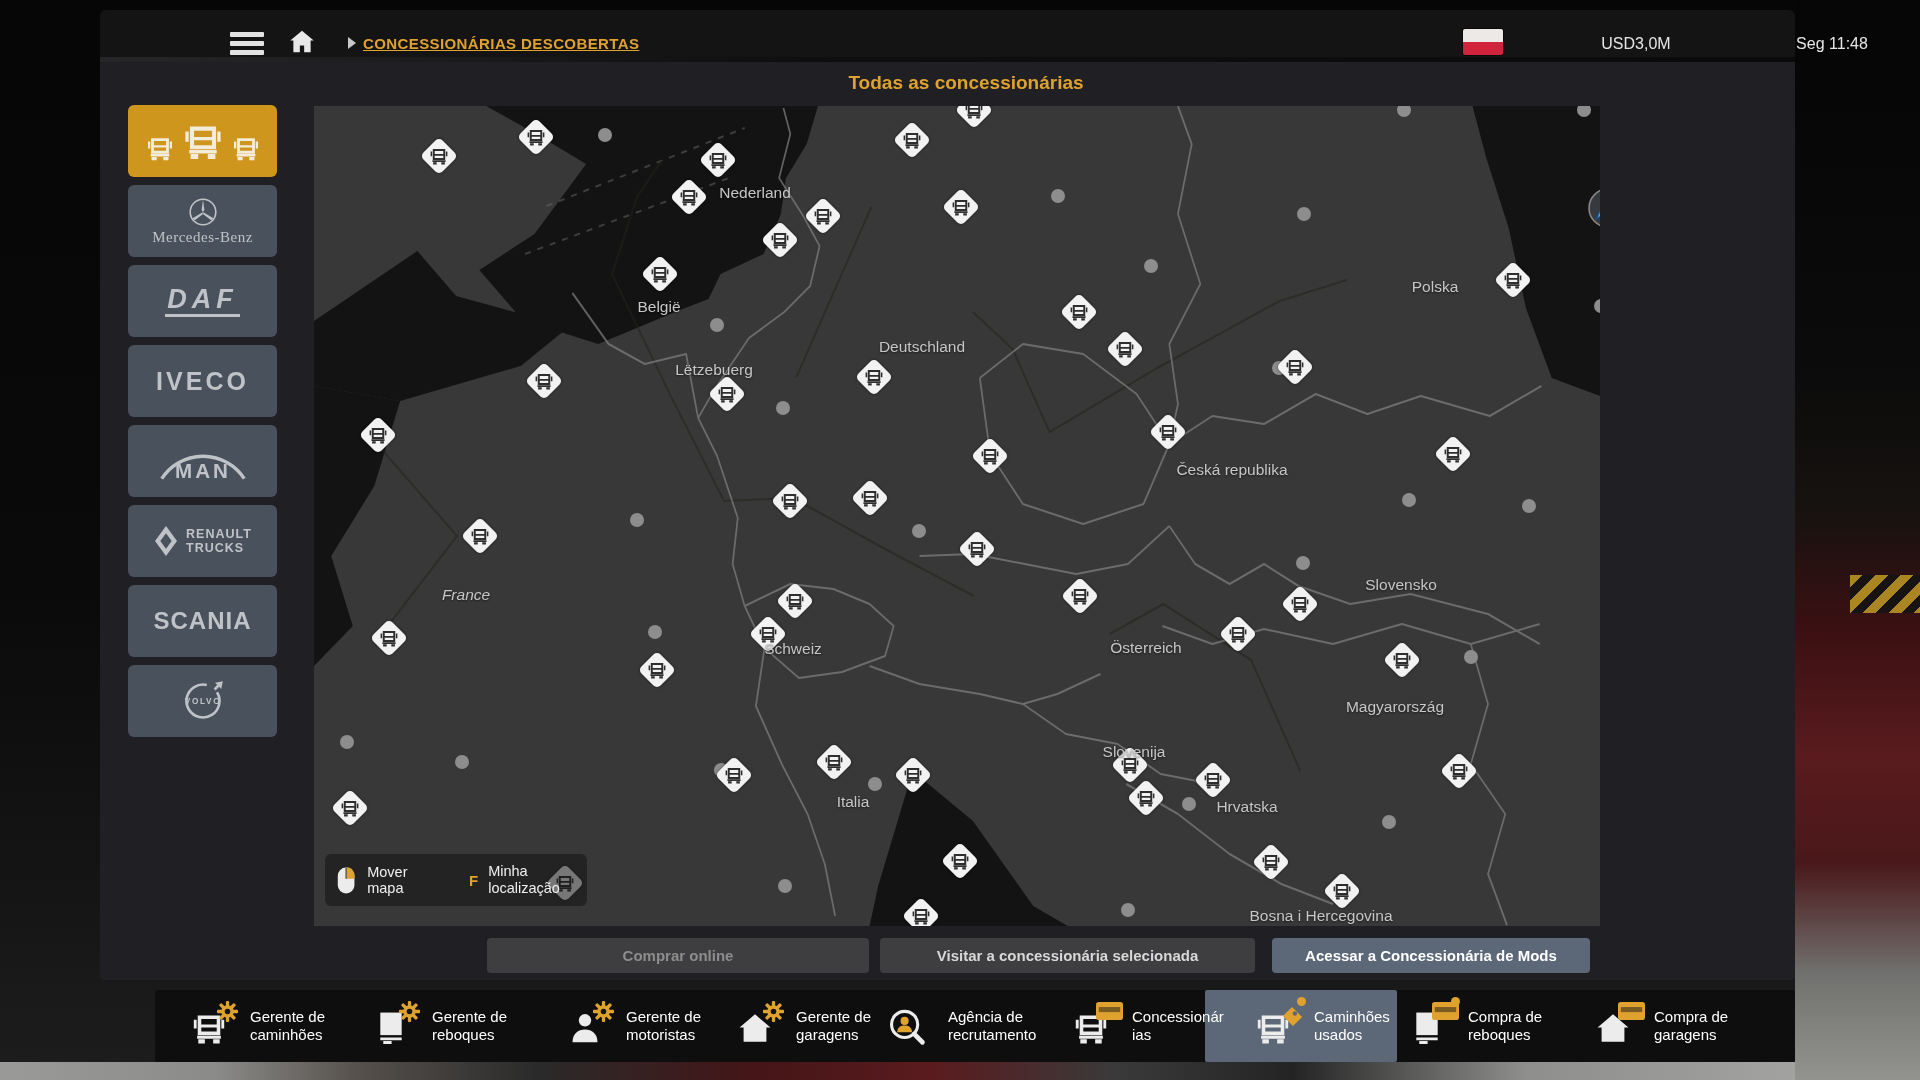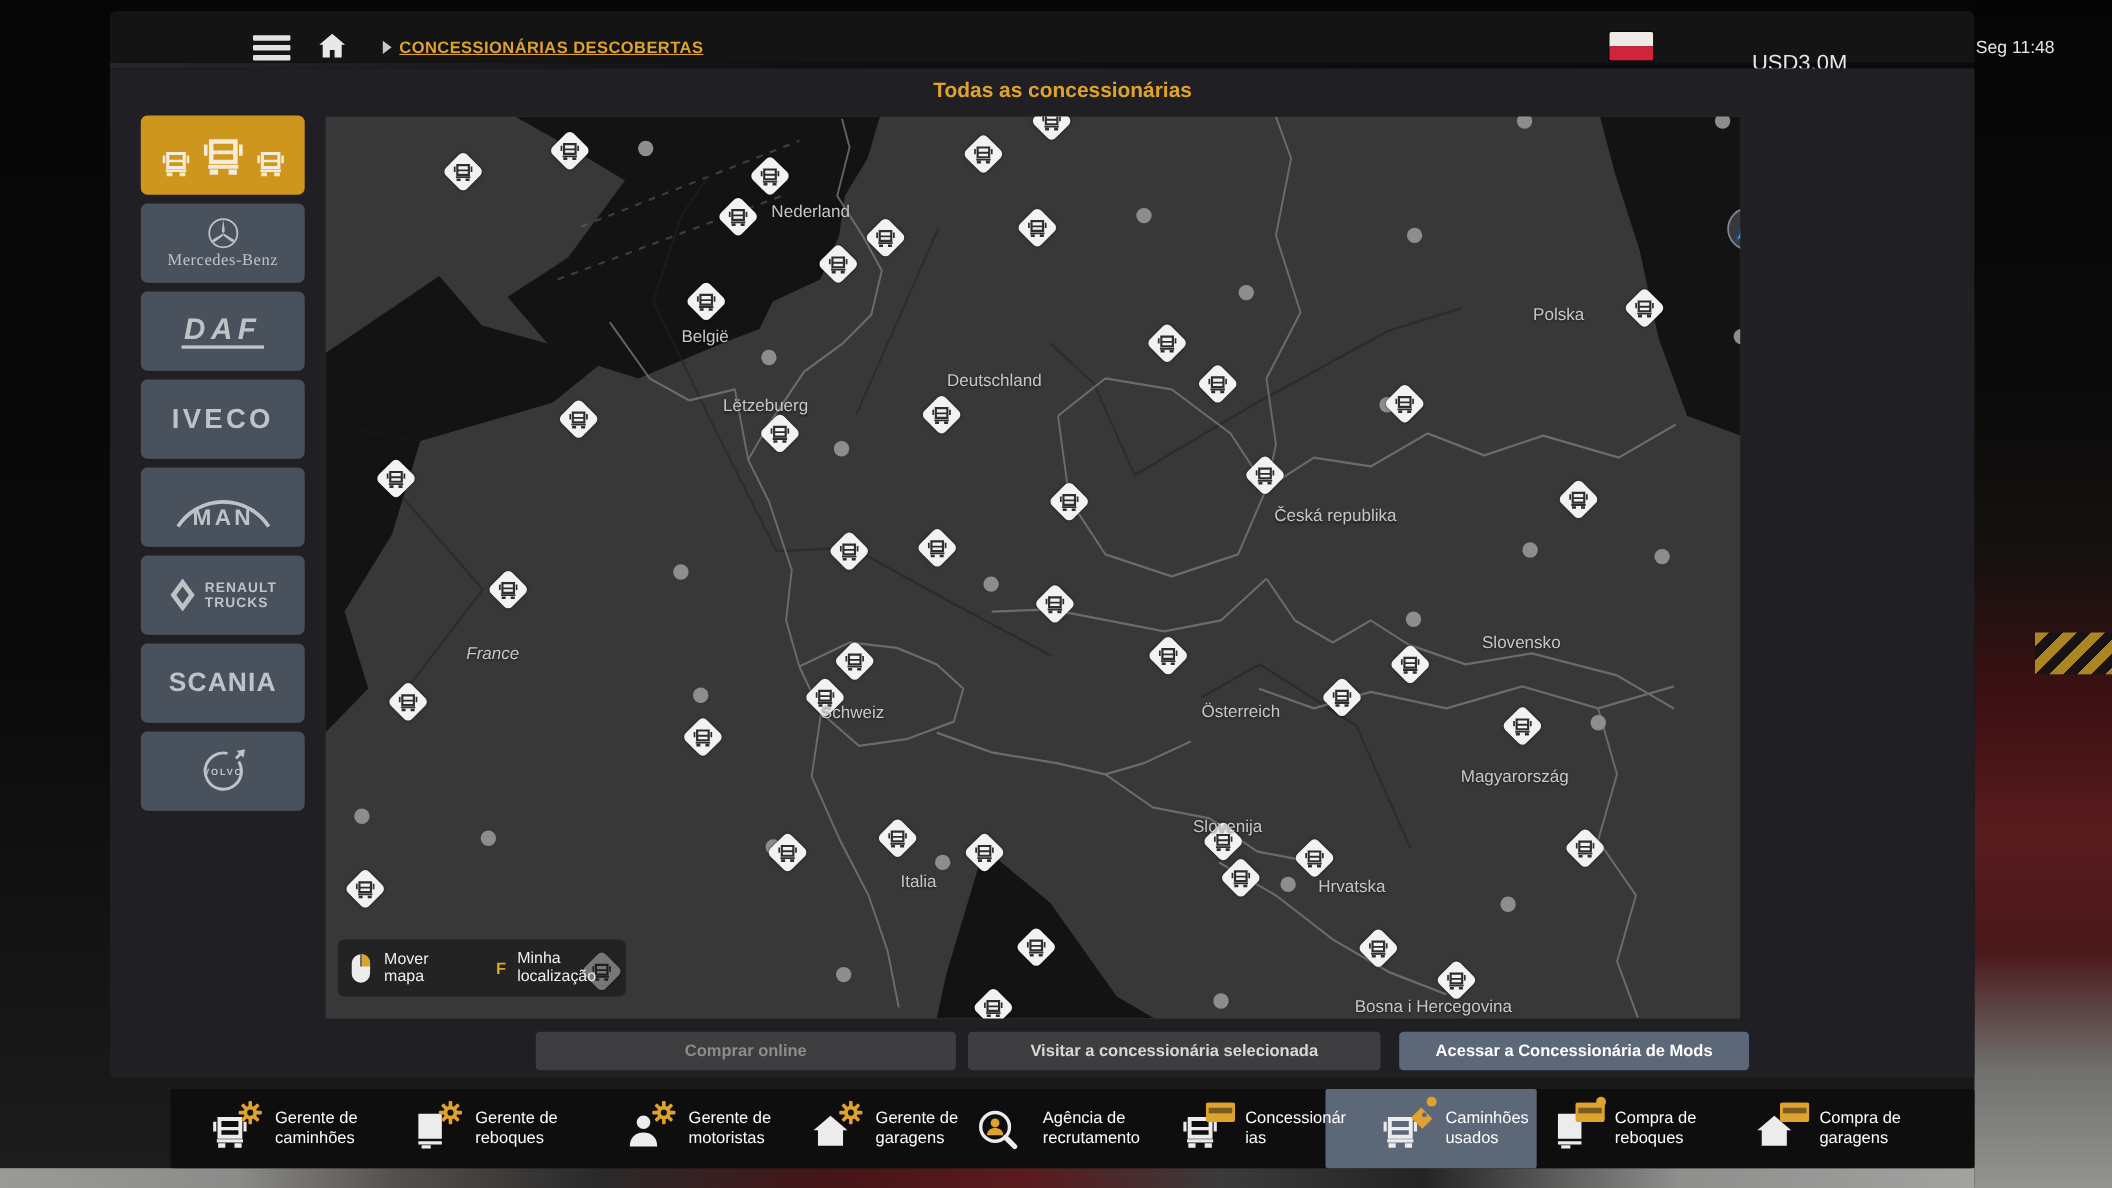--- a/index.html
+++ b/index.html
@@ -19,37 +19,37 @@
   .topbar{position:absolute;left:100px;top:10px;width:1695px;height:47px;background:#141415;border-radius:6px 6px 0 0;}
   .panel-body{position:absolute;left:100px;top:62px;width:1695px;height:918px;background:rgba(33,33,37,.97);border-radius:0 0 4px 4px;}
   .burger{position:absolute;left:130px;top:20px;width:34px;height:27px;cursor:pointer;background:none;border:none;padding:0;}
   .burger i{display:block;height:4.5px;margin:0 0 4.5px 0;background:#e2e2e2;border-radius:1px;}
   .home-btn{position:absolute;left:186px;top:17px;width:32px;height:32px;background:none;border:none;padding:0;cursor:pointer;color:#e8e8e8;}
   .crumb-sep{position:absolute;left:247px;top:26px;color:#bcbcbc;}
   .crumb{position:absolute;left:263px;top:25px;font-size:15px;font-weight:bold;letter-spacing:.4px;color:var(--accent);text-decoration:underline;}
   .flag{position:absolute;left:1363px;top:19px;width:40px;height:26px;border-radius:2px;overflow:hidden;box-shadow:0 0 0 1px rgba(0,0,0,.5);}
   .flag .w{height:50%;background:var(--flag-white);}
   .flag .r{height:50%;background:var(--flag-red);}
-  .money{position:absolute;left:1436px;top:25px;width:200px;text-align:center;font-size:20px;color:#e6e6e6;margin-top:12px;}
+  .money{position:absolute;left:1436px;top:25px;width:200px;text-align:center;font-size:16px;color:#e6e6e6;}
   .clock{position:absolute;left:1632px;top:25px;width:200px;text-align:center;font-size:16px;color:#e6e6e6;}
   .page-title{position:absolute;left:966px;top:72px;transform:translateX(-50%);font-size:19px;font-weight:600;color:var(--accent);}
   
   .brand-btn{position:absolute;left:128px;width:149px;height:72px;border-radius:6px;border:none;cursor:pointer;
      background:var(--brand-bg);color:#bfc3c7;display:flex;flex-direction:column;align-items:center;justify-content:center;gap:2px;padding:0;}
   .brand-btn.sel{background:var(--brand-selected);color:#f3ecd9;}
   .mb-name{font-family:"Liberation Serif","DejaVu Serif",serif;font-size:15px;letter-spacing:.5px;}
   .daf-word{font-size:27px;font-weight:bold;font-style:italic;letter-spacing:5px;border-bottom:3px solid currentColor;padding:0 2px 1px 2px;line-height:1;}
   .iveco-word{font-size:25px;font-weight:bold;letter-spacing:3px;}
   .scania-word{font-size:24px;font-weight:bold;letter-spacing:1px;}
   .renault-row{display:flex;align-items:center;gap:7px;}
   .renault-txt{font-size:12.5px;font-weight:bold;letter-spacing:1px;line-height:1.15;text-align:left;}
   .alltrucks{position:relative;width:120px;height:52px;}
   .alltrucks svg{position:absolute;}
   
-  .map{position:absolute;left:296px;top:106px;width:1286px;height:820px;background:var(--map-land);overflow:hidden;}
+  .map{position:absolute;left:314px;top:106px;width:1286px;height:820px;background:var(--map-land);overflow:hidden;}
   .map svg.base{position:absolute;left:0;top:0;width:100%;height:100%;}
   .city-dot{position:absolute;width:14px;height:14px;border-radius:50%;background:#8d8d8d;transform:translate(-50%,-50%);}
   .dealer-marker{position:absolute;width:27px;height:27px;background:var(--marker);border-radius:5px;
      transform:translate(-50%,-50%) rotate(45deg);box-shadow:0 0 3px rgba(0,0,0,.5);cursor:pointer;}
   .dealer-marker svg{position:absolute;left:3px;top:3px;width:21px;height:21px;transform:rotate(-45deg);color:#2e2e2e;}
   .country-label{position:absolute;transform:translate(-50%,-50%);font-size:15.5px;color:#c7c7c7;white-space:nowrap;text-shadow:0 1px 2px rgba(0,0,0,.55);}
   .player-ico{position:absolute;width:46px;height:46px;transform:translate(-50%,-50%);}
   .map-hint{position:absolute;left:11px;top:748px;width:262px;height:52px;background:rgba(18,18,18,.55);border-radius:6px;
      display:flex;align-items:center;gap:10px;padding:0 10px;box-sizing:border-box;}
   .map-hint .mv{font-size:14.5px;color:#f0f0f0;}

